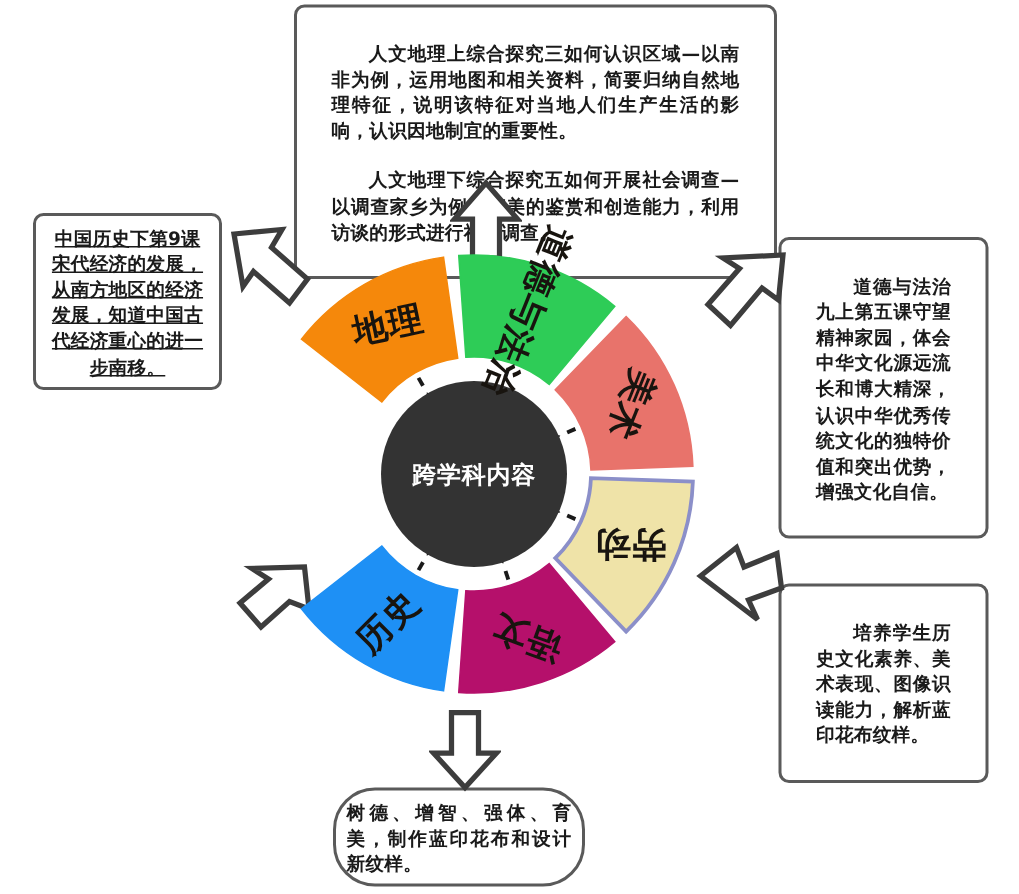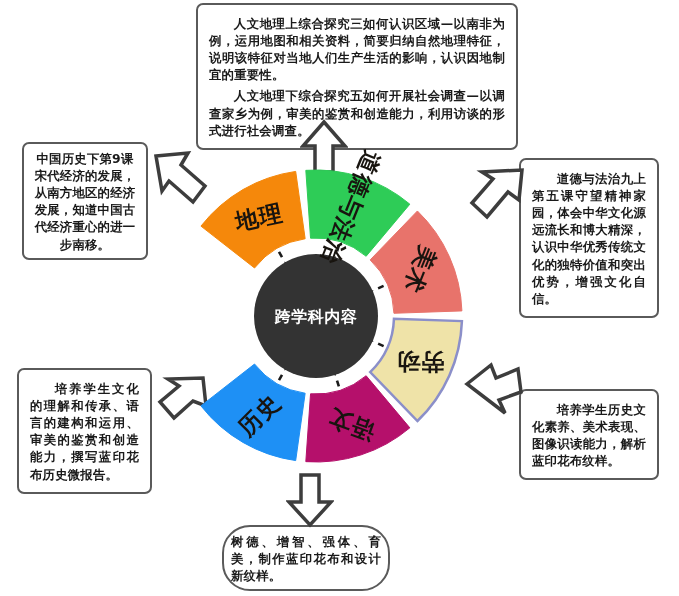--- a/index.html
+++ b/index.html
@@ -30,22 +30,22 @@
     background: #ffffff;
     color: #1a1a1a;
     font-weight: bold;
     font-size: 12.4px;
     line-height: 1.38;
     letter-spacing: 0.2px;
     padding: 6px 7px 5px 7px;
     text-align: justify;
     text-justify: inter-character;
   }
-  .callout .p  { margin: 4px; text-indent: 2em; }
-  .callout .pc { margin: 0; text-indent: 0; text-align: center; }
+  .callout .p  { margin: 16px; text-indent: 2em; }
+  .callout .pc { margin: 0; text-indent: 0; text-align: center; text-decoration: underline; }
   .callout .pl { margin: 0; text-indent: 0; }
 
   #callout-geography { left: 196px; top: 3px;  width: 322px; }
   #callout-history   { left: 22px;  top: 142px; width: 126px; }
   #callout-morality  { left: 519px; top: 158px; width: 140px; }
   #callout-art       { left: 519px; top: 389px; width: 140px; }
   #callout-chinese   { left: 17px;  top: 368px; width: 135px; }
   #callout-labor     { left: 222px; top: 525px; width: 168px; border-radius: 28px; }
 
   
@@ -105,23 +105,20 @@
   </div>
 
   <div class="callout" id="callout-morality">
     <p class="p">道德与法治九上第五课守望精神家园，体会中华文化源远流长和博大精深，认识中华优秀传统文化的独特价值和突出优势，增强文化自信。</p>
   </div>
 
   <div class="callout" id="callout-art">
     <p class="p">培养学生历史文化素养、美术表现、图像识读能力，解析蓝印花布纹样。</p>
   </div>
 
-  <div class="callout" id="callout-chinese">
-    <p class="p">培养学生文化的理解和传承、语言的建构和运用、审美的鉴赏和创造能力，撰写蓝印花布历史微报告。</p>
-  </div>
 
   <div class="callout" id="callout-labor">
     <p class="pl">树德、增智、强体、育美，制作蓝印花布和设计新纹样。</p>
   </div>
 
   <div class="block-arrow" style="left:300px; top:119px;">
     <svg width="48" height="56" viewBox="0 0 48 56">
       <polygon points="24,3 45,27 33,27 33,53 15,53 15,27 3,27"></polygon>
     </svg>
   </div>

